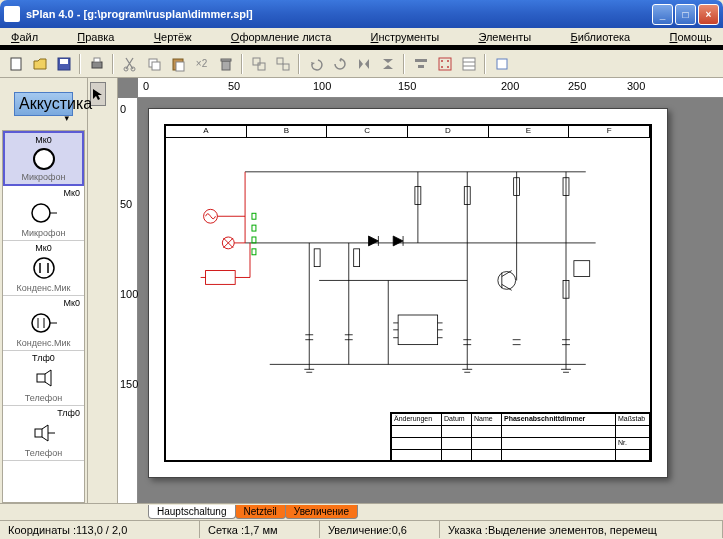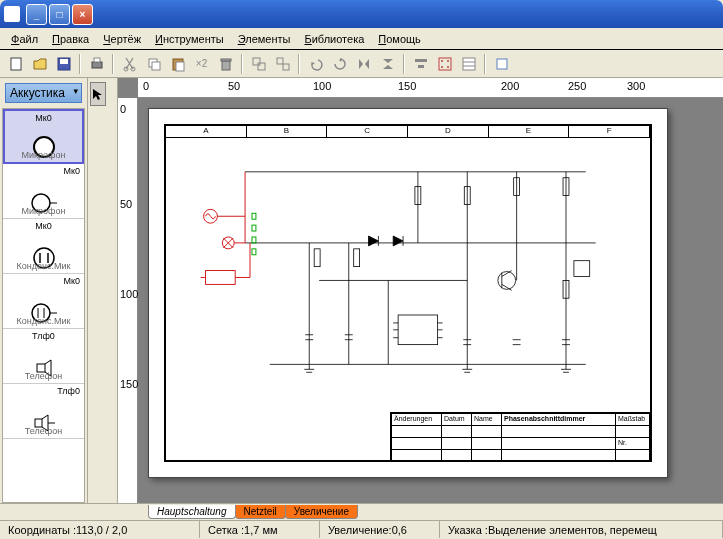--- a/index.html
+++ b/index.html
@@ -5,35 +5,35 @@
 * { box-sizing: border-box; margin: 0; padding: 0; font-family: Tahoma, sans-serif; font-size: 11px; }
 body { background: #ece9d8; width: 723px; height: 539px; overflow: hidden; }
 
 .titlebar { background: linear-gradient(to bottom, #3b77dd 0%, #2b5fc5 50%, #1f4eb3 100%); height: 28px; display: flex; align-items: center; padding: 0 4px; border-radius: 7px 7px 0 0; }
 .titlebar .icon { width: 16px; height: 16px; background: #fff; border-radius: 2px; margin-right: 6px; }
 .titlebar .title { color: #fff; font-weight: bold; flex: 1; }
 .titlebar .controls { display: flex; gap: 2px; }
 .titlebar .ctrl { width: 21px; height: 21px; background: linear-gradient(to bottom, #7ba7e8, #3b6fc9); border: 1px solid #fff; border-radius: 3px; display: flex; align-items: center; justify-content: center; color: #fff; font-weight: bold; font-size: 10px; }
 .titlebar .ctrl.close { background: linear-gradient(to bottom, #e88b6f, #c8432a); }
 
-.menubar { background: #ece9d8; height: 22px; display: flex; align-items: center; padding: 0 4px; border-bottom: 1px solid #000000; }
+.menubar { background: #ece9d8; height: 22px; display: flex; align-items: center; padding: 0 4px; border-bottom: 5px solid #000000; justify-content: space-between; }
 .menubar .menu-item { padding: 2px 7px; cursor: default; }
 .menubar .menu-item u { text-decoration: underline; }
 
 .toolbar { background: #ece9d8; height: 28px; display: flex; align-items: center; padding: 2px 4px; border-bottom: 1px solid #aca899; gap: 1px; }
 .tb-btn { width: 23px; height: 23px; display: flex; align-items: center; justify-content: center; border: 1px solid transparent; }
 .tb-sep { width: 2px; height: 20px; border-left: 1px solid #aca899; border-right: 1px solid #fff; margin: 0 3px; }
 
 .main { display: flex; height: calc(539px - 28px - 22px - 28px - 18px - 18px); }
 
 .palette { width: 88px; background: #ece9d8; border-right: 1px solid #aca899; display: flex; flex-direction: column; }
-.palette-tab { background: linear-gradient(to bottom, #a4c8ef, #7aa9de); border: 1px solid #4b7cc5; padding: 2px 4px; font-size: 12px; margin: 5px; position: relative; color: #000; }
+.palette-tab { background: linear-gradient(to bottom, #a4c8ef, #7aa9de); border: 1px solid #4b7cc5; padding: 2px 4px; font-size: 16px; margin: 14px; position: relative; color: #000; }
 .palette-tab::after { content: "▾"; position: absolute; right: 3px; font-size: 9px; }
 .palette-items { flex: 1; overflow: hidden; background: #fff; margin: 0 2px; border: 1px solid #aca899; }
-.pal-item { height: 55px; border-bottom: 1px solid #ccc; display: flex; flex-direction: column; align-items: center; justify-content: flex-end; position: relative; }
+.pal-item { height: 55px; border-bottom: 1px solid #ccc; display: flex; flex-direction: column; align-items: center; justify-content: center; position: relative; }
 .pal-item.selected { background: #d4d6f0; border: 2px solid #5b5bd4; }
 .pal-sym { width: 40px; height: 30px; display: flex; align-items: center; justify-content: center; }
 .pal-label { font-size: 9px; color: #666; position: absolute; bottom: 2px; }
 .pal-tag { font-size: 9px; position: absolute; top: 2px; left: 50%; transform: translateX(-50%); }
 .pal-tag.r { left: auto; right: 4px; transform: none; }
 
 .tools { width: 30px; background: #ece9d8; border-right: 1px solid #aca899; display: flex; flex-direction: row; padding: 4px 2px; gap: 20px; }
 .tool-btn { width: 24px; height: 24px; display: flex; align-items: center; justify-content: center; border: 1px solid transparent; font-size: 13px; }
 .tool-btn.active { background: #d4d0c8; border: 1px solid #808080; }
 
@@ -49,43 +49,45 @@
 .sheet-cols { position: absolute; top: 0; left: 0; right: 0; height: 12px; border-bottom: 1px solid #000; display: flex; }
 .sheet-cols div { flex: 1; text-align: center; font-size: 8px; border-right: 1px solid #000; }
 .circuit { position: absolute; top: 15px; left: 5px; right: 5px; bottom: 50px; }
 .tblk { position: absolute; right: 0; bottom: 0; width: 260px; height: 48px; border-top: 2px solid #000; border-left: 2px solid #000; }
 .tblk .row { height: 12px; border-bottom: 1px solid #000; display: flex; }
 .tblk .cell { border-right: 1px solid #000; font-size: 7px; padding: 1px 2px; }
 
 .scroll-h { height: 17px; background: #ece9d8; border-top: 1px solid #aca899; display: flex; align-items: center; }
 .scroll-h .tabs { display: flex; padding-left: 30px; }
 .scroll-h .tab { background: #f97316; border: 1px solid #888; border-top: none; padding: 1px 8px; font-size: 10px; margin-right: -1px; border-radius: 0 0 4px 4px; }
-.scroll-h .tab.active { background: #fff; font-weight: normal; font-style: italic; }
+.scroll-h .tab.active { background: #fff; font-weight: normal; }
 
 .statusbar { height: 18px; background: #ece9d8; border-top: 1px solid #aca899; display: flex; align-items: center; font-size: 10px; }
 .statusbar .cell { border-right: 1px solid #aca899; padding: 0 8px; height: 100%; display: flex; align-items: center; }
 
 svg { overflow: visible; }
 </style>
 </head>
 <body>
 
 <div class="titlebar">
   <div class="icon"></div>
+  <div class="title">sPlan 4.0 - [g:\program\rusplan\dimmer.spl]</div>
   <div class="controls">
     <div class="ctrl">_</div>
     <div class="ctrl">□</div>
     <div class="ctrl close">×</div>
   </div>
 </div>
 
 <div class="menubar">
   <div class="menu-item"><u>Ф</u><span>айл</span></div>
   <div class="menu-item"><u>П</u>равка</div>
   <div class="menu-item"><u>Ч</u>ертёж</div>
+  <div class="menu-item"><u>О</u>формление листа</div>
   <div class="menu-item"><u>И</u>нструменты</div>
   <div class="menu-item"><u>Э</u>лементы</div>
   <div class="menu-item"><u>Б</u>иблиотека</div>
   <div class="menu-item"><u>П</u>омощь</div>
 </div>
 
 <div class="toolbar">
   <div class="tb-btn">
       <svg width="16" height="16">
         <rect x="3" y="2" width="10" height="12" fill="#fff" stroke="#444"></rect>

